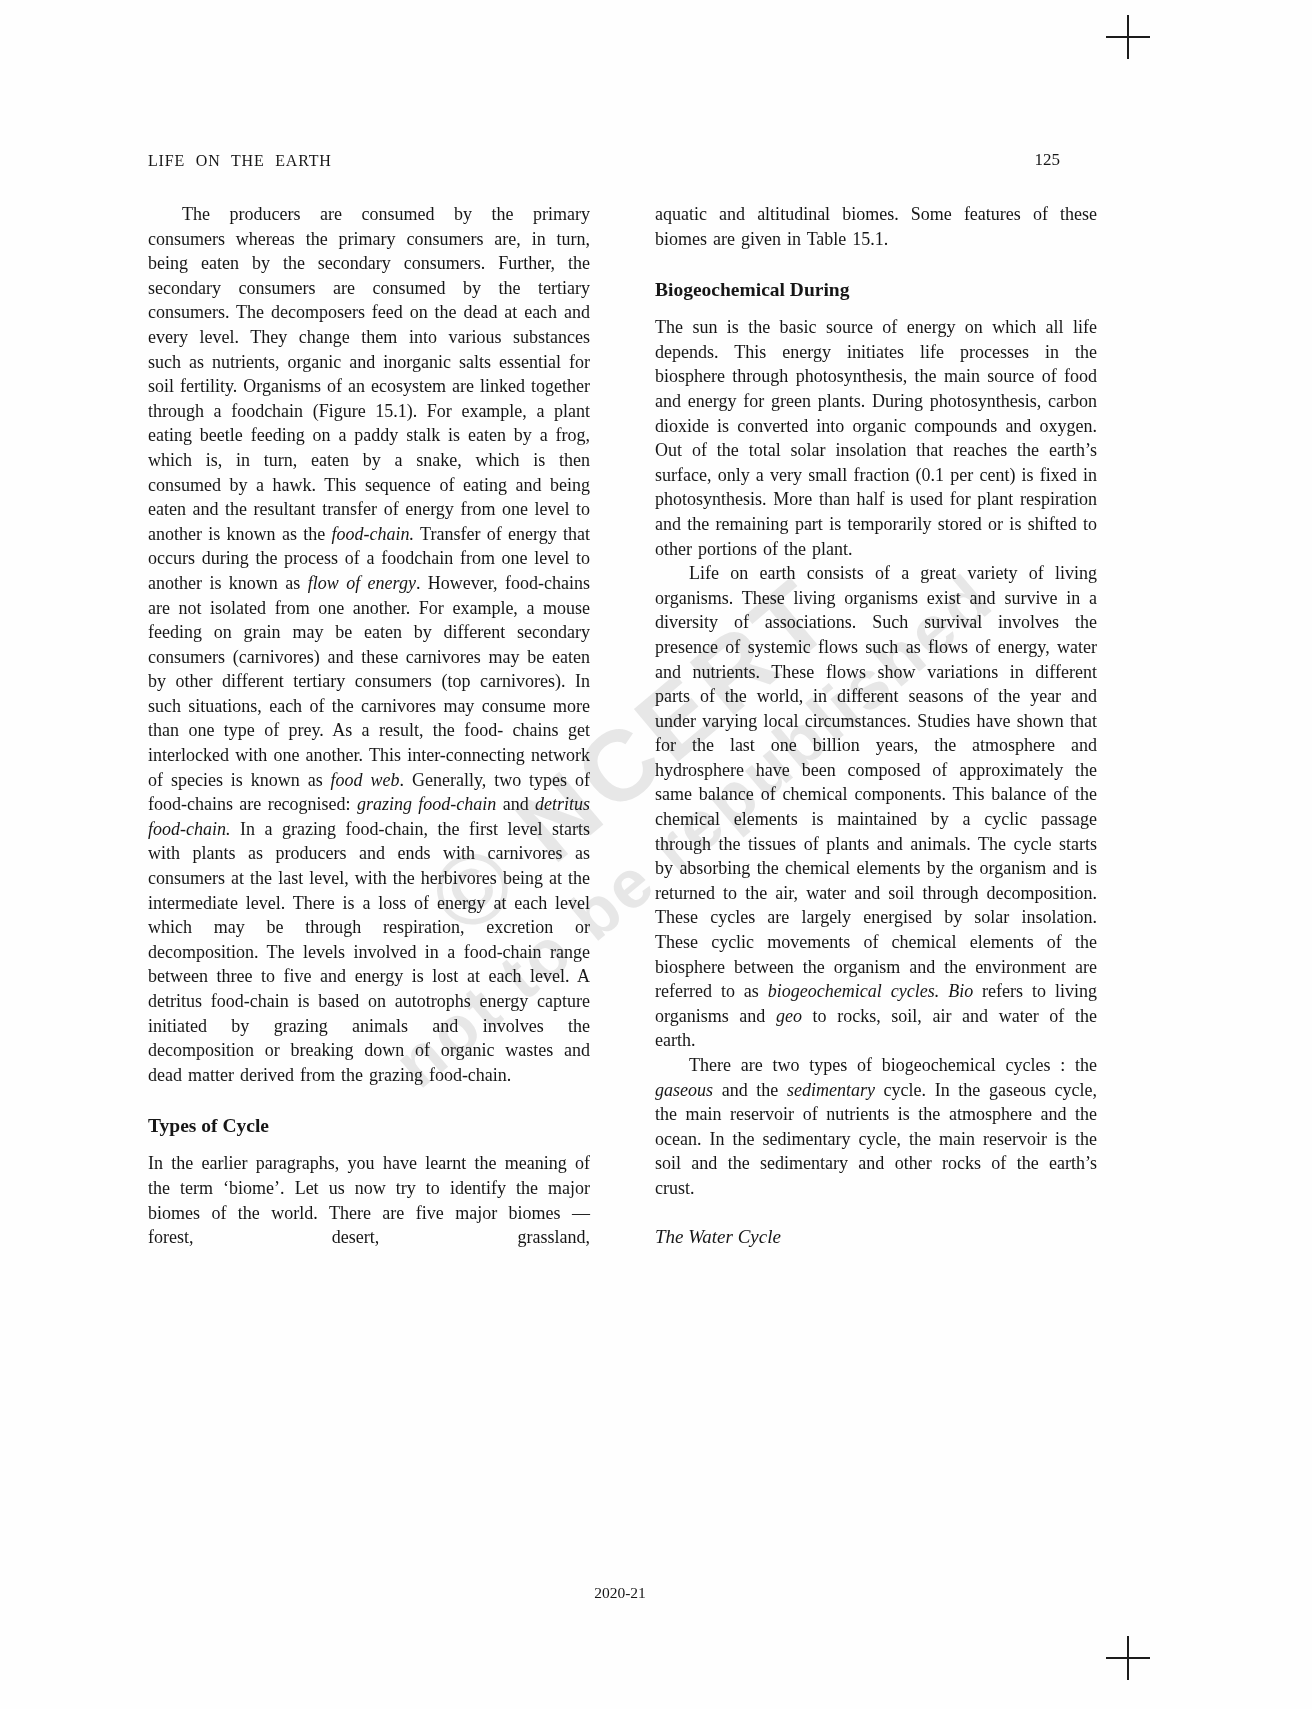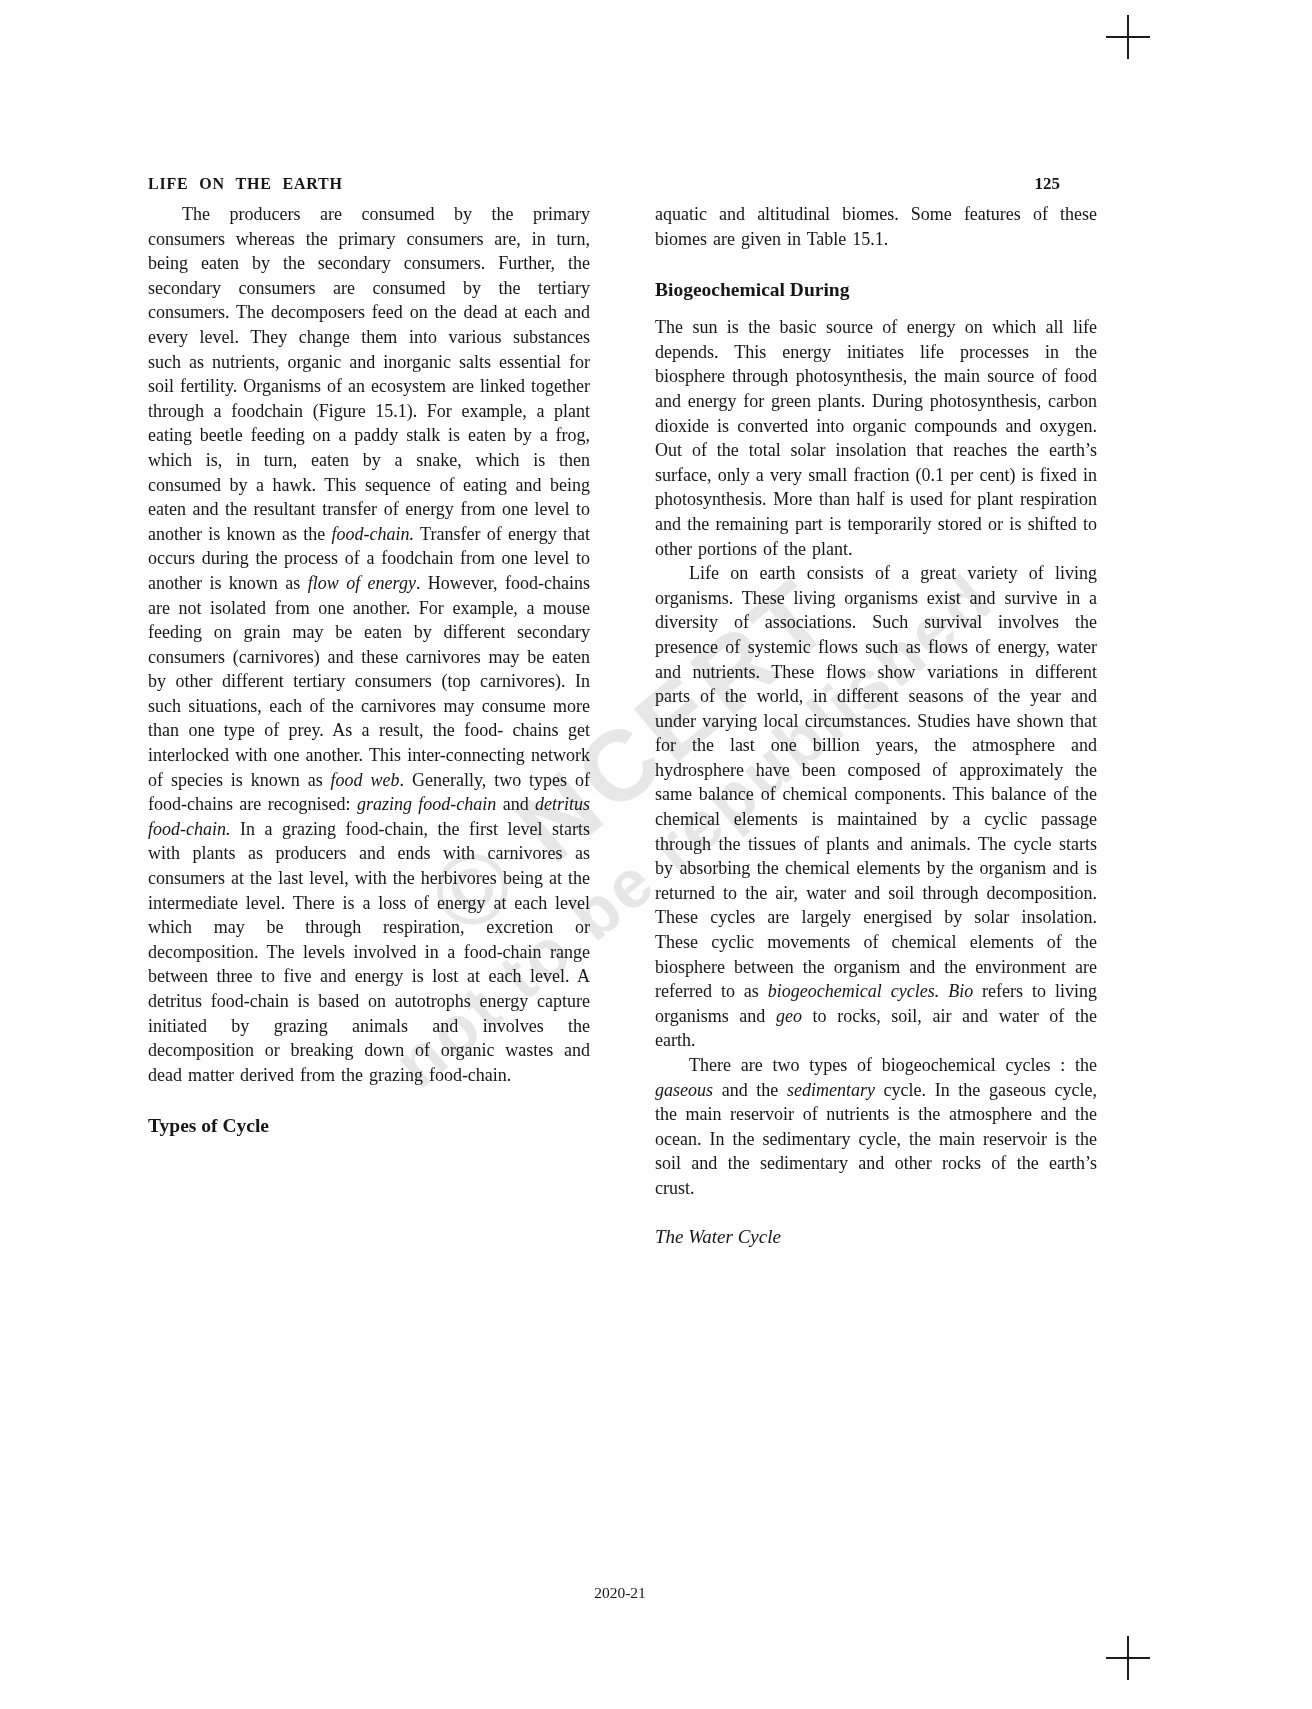--- a/index.html
+++ b/index.html
@@ -8,27 +8,26 @@
     width: 1312px;
     height: 1709px;
     background: #fefefe;
     overflow: hidden;
     font-family: "Liberation Serif", serif;
     color: #161616;
   }
   .header-row {
     position: absolute;
     left: 148px;
-    top: 174px;
+    top: 150px;
     width: 912px;
     display: flex;
     justify-content: space-between;
-    align-items: center;
+    align-items: flex-end;
     z-index: 2;
-    font-weight: bold;
   }
   .running-head {
     font-size: 16px;
     letter-spacing: 0.8px;
     word-spacing: 6px;
   }
   .folio { font-size: 17px; }
   .col {
     position: absolute;
     top: 202px;
@@ -122,20 +121,21 @@
   </div>
 
   <div class="header-row">
     <span class="running-head">LIFE ON THE EARTH</span>
     <span class="folio">125</span>
   </div>
 
   <div class="col col-left" id="col-left">
       <p class="indent"><span>The producers are consumed by the primary consumers whereas the primary consumers are, in turn, being eaten by the secondary consumers. Further, the secondary consumers are consumed by the tertiary consumers. The decomposers feed on the dead at each and every level. They change them into various substances such as nutrients, organic and inorganic salts essential for soil fertility. Organisms of an ecosystem are linked together through a foodchain (Figure 15.1). For example, a plant eating beetle feeding on a paddy stalk is eaten by a frog, which is, in turn, eaten by a snake, which is then consumed by a hawk. This sequence of eating and being eaten and the resultant transfer of energy from one level to another is known as the </span><span class="it">food-chain.</span><span> Transfer of energy that occurs during the process of a foodchain from one level to another is known as </span><span class="it">flow of energy</span><span>. However, food-chains are not isolated from one another. For example, a mouse feeding on grain may be eaten by different secondary consumers (carnivores) and these carnivores may be eaten by other different tertiary consumers (top carnivores). In such situations, each of the carnivores may consume more than one type of prey. As a result, the food- chains get interlocked with one another. This inter-connecting network of species is known as </span><span class="it">food web</span><span>. Generally, two types of food-chains are recognised: </span><span class="it">grazing food-chain</span><span> and </span><span class="it">detritus food-chain.</span><span> In a grazing food-chain, the first level starts with plants as producers and ends with carnivores as consumers at the last level, with the herbivores being at the intermediate level. There is a loss of energy at each level which may be through respiration, excretion or decomposition. The levels involved in a food-chain range between three to five and energy is lost at each level. A detritus food-chain is based on autotrophs energy capture initiated by grazing animals and involves the decomposition or breaking down of organic wastes and dead matter derived from the grazing food-chain.</span></p>
       <h2><span>Types of Cycle</span></h2>
+      <p class="cont"><span>In the earlier paragraphs, you have learnt the meaning of the term ‘biome’. Let us now try to identify the major biomes of the world. There are five major biomes — forest, desert, grassland,</span></p>
     </div>
   <div class="col col-right" id="col-right">
       <p><span>aquatic and altitudinal biomes. Some features of these biomes are given in Table 15.1.</span></p>
       <h2><span>Biogeochemical During</span></h2>
       <p><span>The sun is the basic source of energy on which all life depends. This energy initiates life processes in the biosphere through photosynthesis, the main source of food and energy for green plants. During photosynthesis, carbon dioxide is converted into organic compounds and oxygen. Out of the total solar insolation that reaches the earth’s surface, only a very small fraction (0.1 per cent) is fixed in photosynthesis. More than half is used for plant respiration and the remaining part is temporarily stored or is shifted to other portions of the plant.</span></p>
       <p class="indent"><span>Life on earth consists of a great variety of living organisms. These living organisms exist and survive in a diversity of associations. Such survival involves the presence of systemic flows such as flows of energy, water and nutrients. These flows show variations in different parts of the world, in different seasons of the year and under varying local circumstances. Studies have shown that for the last one billion years, the atmosphere and hydrosphere have been composed of approximately the same balance of chemical components. This balance of the chemical elements is maintained by a cyclic passage through the tissues of plants and animals. The cycle starts by absorbing the chemical elements by the organism and is returned to the air, water and soil through decomposition. These cycles are largely energised by solar insolation. These cyclic movements of chemical elements of the biosphere between the organism and the environment are referred to as </span><span class="it">biogeochemical cycles. Bio</span><span> refers to living organisms and </span><span class="it">geo</span><span> to rocks, soil, air and water of the earth.</span></p>
       <p class="indent"><span>There are two types of biogeochemical cycles : the </span><span class="it">gaseous</span><span> and the </span><span class="it">sedimentary</span><span> cycle. In the gaseous cycle, the main reservoir of nutrients is the atmosphere and the ocean. In the sedimentary cycle, the main reservoir is the soil and the sedimentary and other rocks of the earth’s crust.</span></p>
       <h3><span>The Water Cycle</span></h3>
     </div>
 

